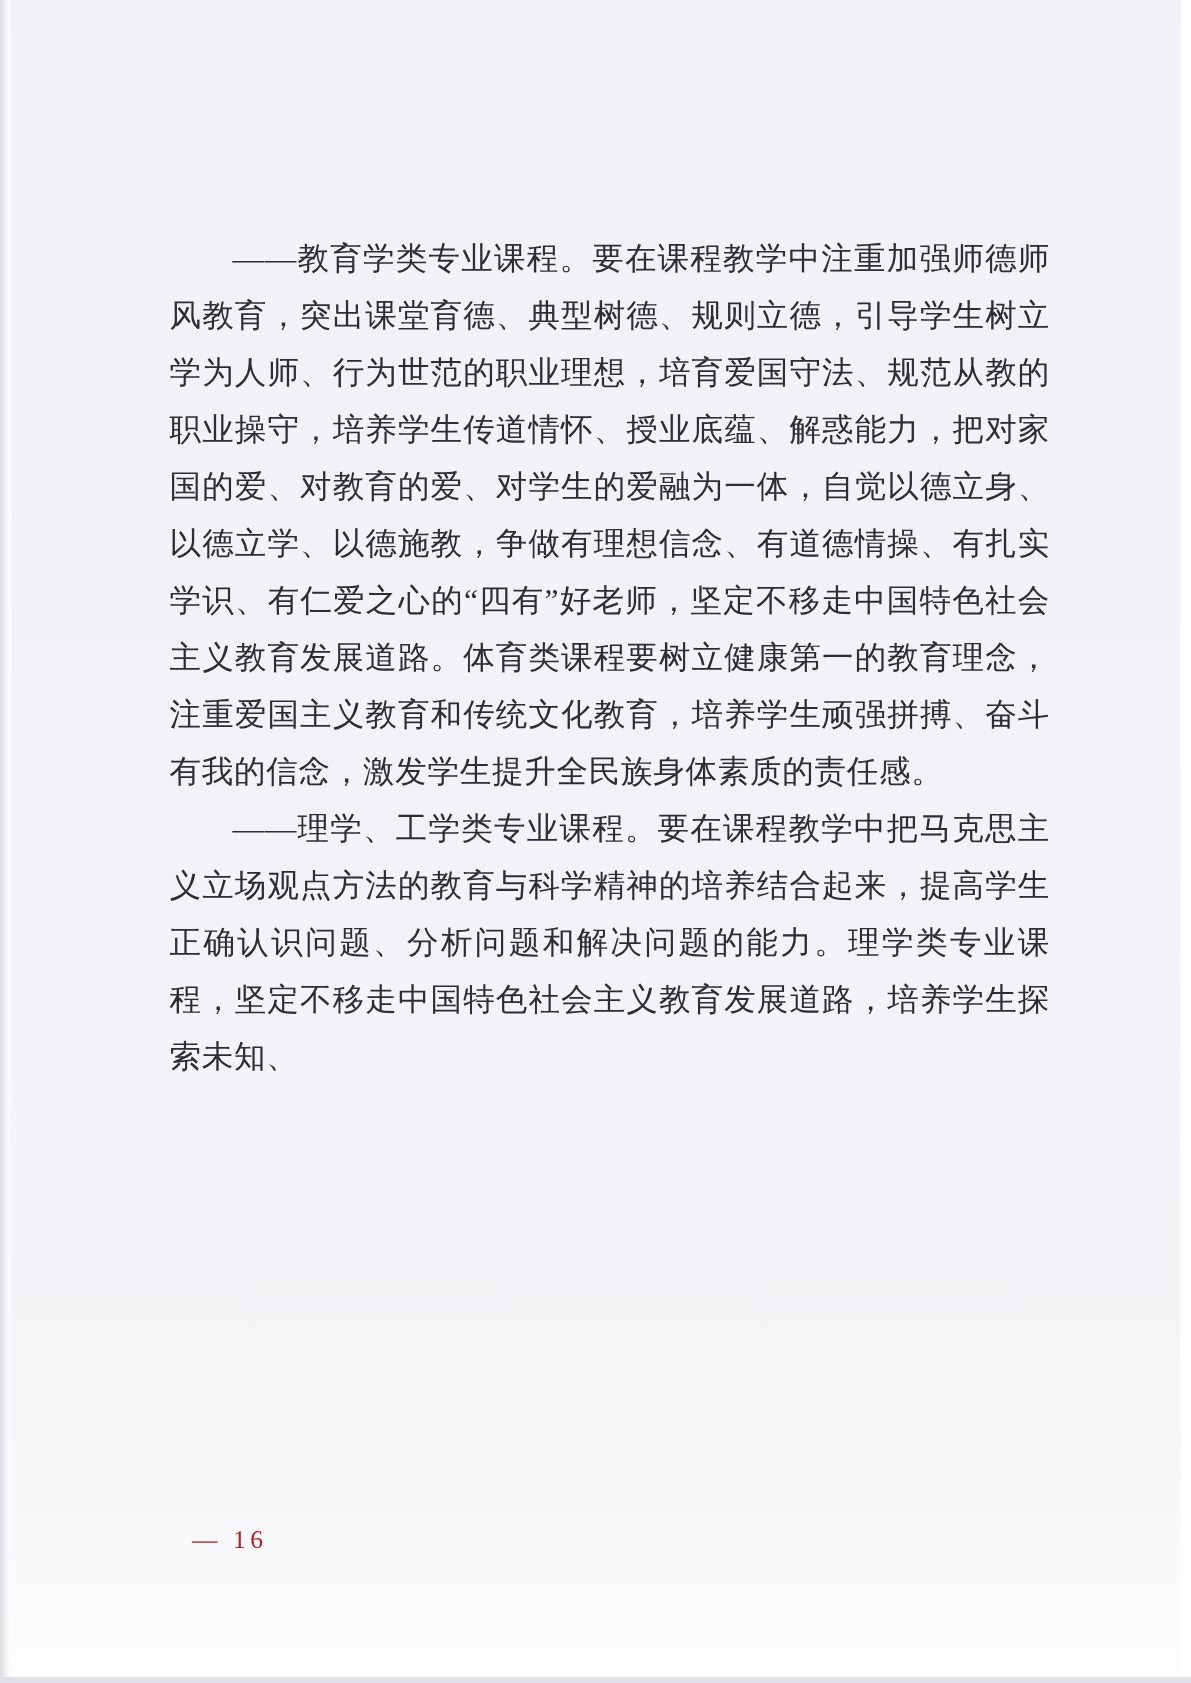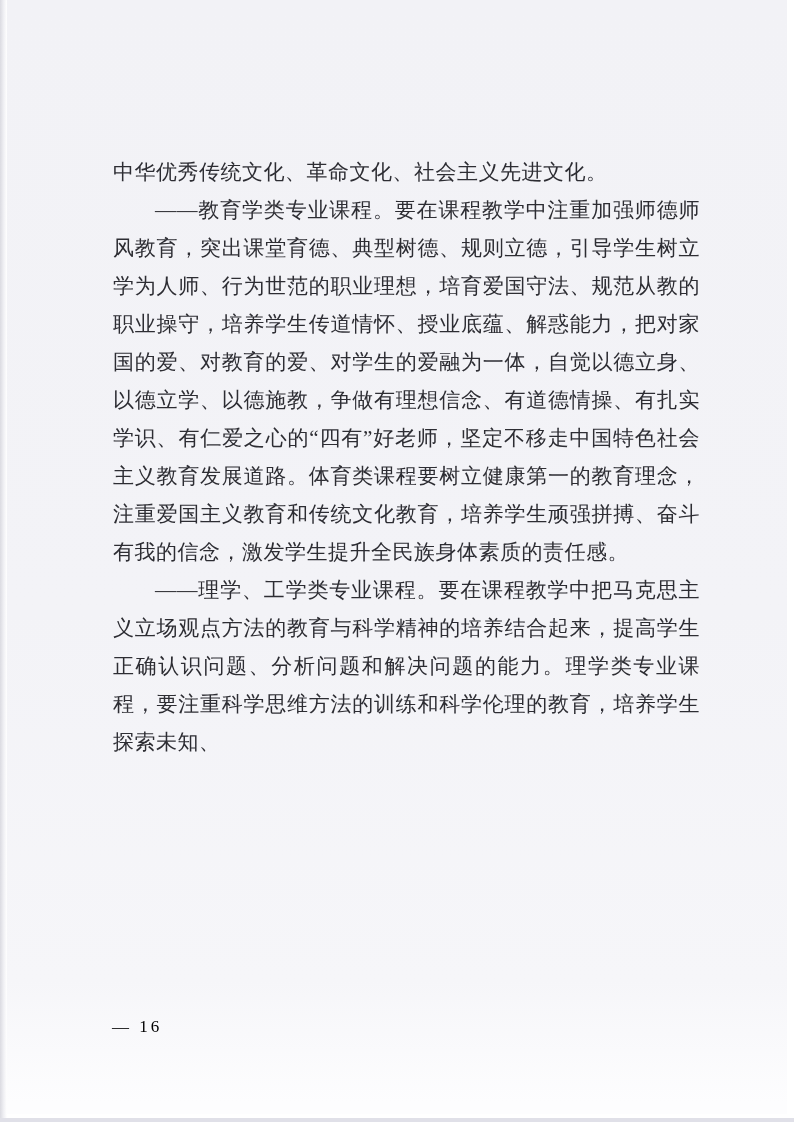--- a/index.html
+++ b/index.html
@@ -55,37 +55,36 @@
   }
   .text-col p {
     margin: 0;
     text-indent: 0;
   }
   .text-col p.indented {
     text-indent: 2em;
   }
   .page-num {
     position: absolute;
-    left: 112px;
+    left: 128px;
     top: 1017px;
     font-size: 17px;
     letter-spacing: 3px;
-    color: #000000;
+    color: #b91c1c;
   }
 </style>
 </head>
 <body>
 
 <div class="scan-canvas">
 
   <div class="paper"></div>
   <div class="edge-left"></div>
   <div class="edge-bottom"></div>
 
   <div class="text-col">
-    <p>中华优秀传统文化、革命文化、社会主义先进文化。</p>
     <p class="indented">——教育学类专业课程。要在课程教学中注重加强师德师风教育，突出课堂育德、典型树德、规则立德，引导学生树立学为人师、行为世范的职业理想，培育爱国守法、规范从教的职业操守，培养学生传道情怀、授业底蕴、解惑能力，把对家国的爱、对教育的爱、对学生的爱融为一体，自觉以德立身、以德立学、以德施教，争做有理想信念、有道德情操、有扎实学识、有仁爱之心的“四有”好老师，坚定不移走中国特色社会主义教育发展道路。体育类课程要树立健康第一的教育理念，注重爱国主义教育和传统文化教育，培养学生顽强拼搏、奋斗有我的信念，激发学生提升全民族身体素质的责任感。</p>
-    <p class="indented">——理学、工学类专业课程。要在课程教学中把马克思主义立场观点方法的教育与科学精神的培养结合起来，提高学生正确认识问题、分析问题和解决问题的能力。理学类专业课程，要注重科学思维方法的训练和科学伦理的教育，培养学生探索未知、</p>
+    <p class="indented">——理学、工学类专业课程。要在课程教学中把马克思主义立场观点方法的教育与科学精神的培养结合起来，提高学生正确认识问题、分析问题和解决问题的能力。理学类专业课程，坚定不移走中国特色社会主义教育发展道路，培养学生探索未知、</p>
   </div>
 
   <div class="page-num">— 16</div>
 
 </div>
 
 </body></html>

